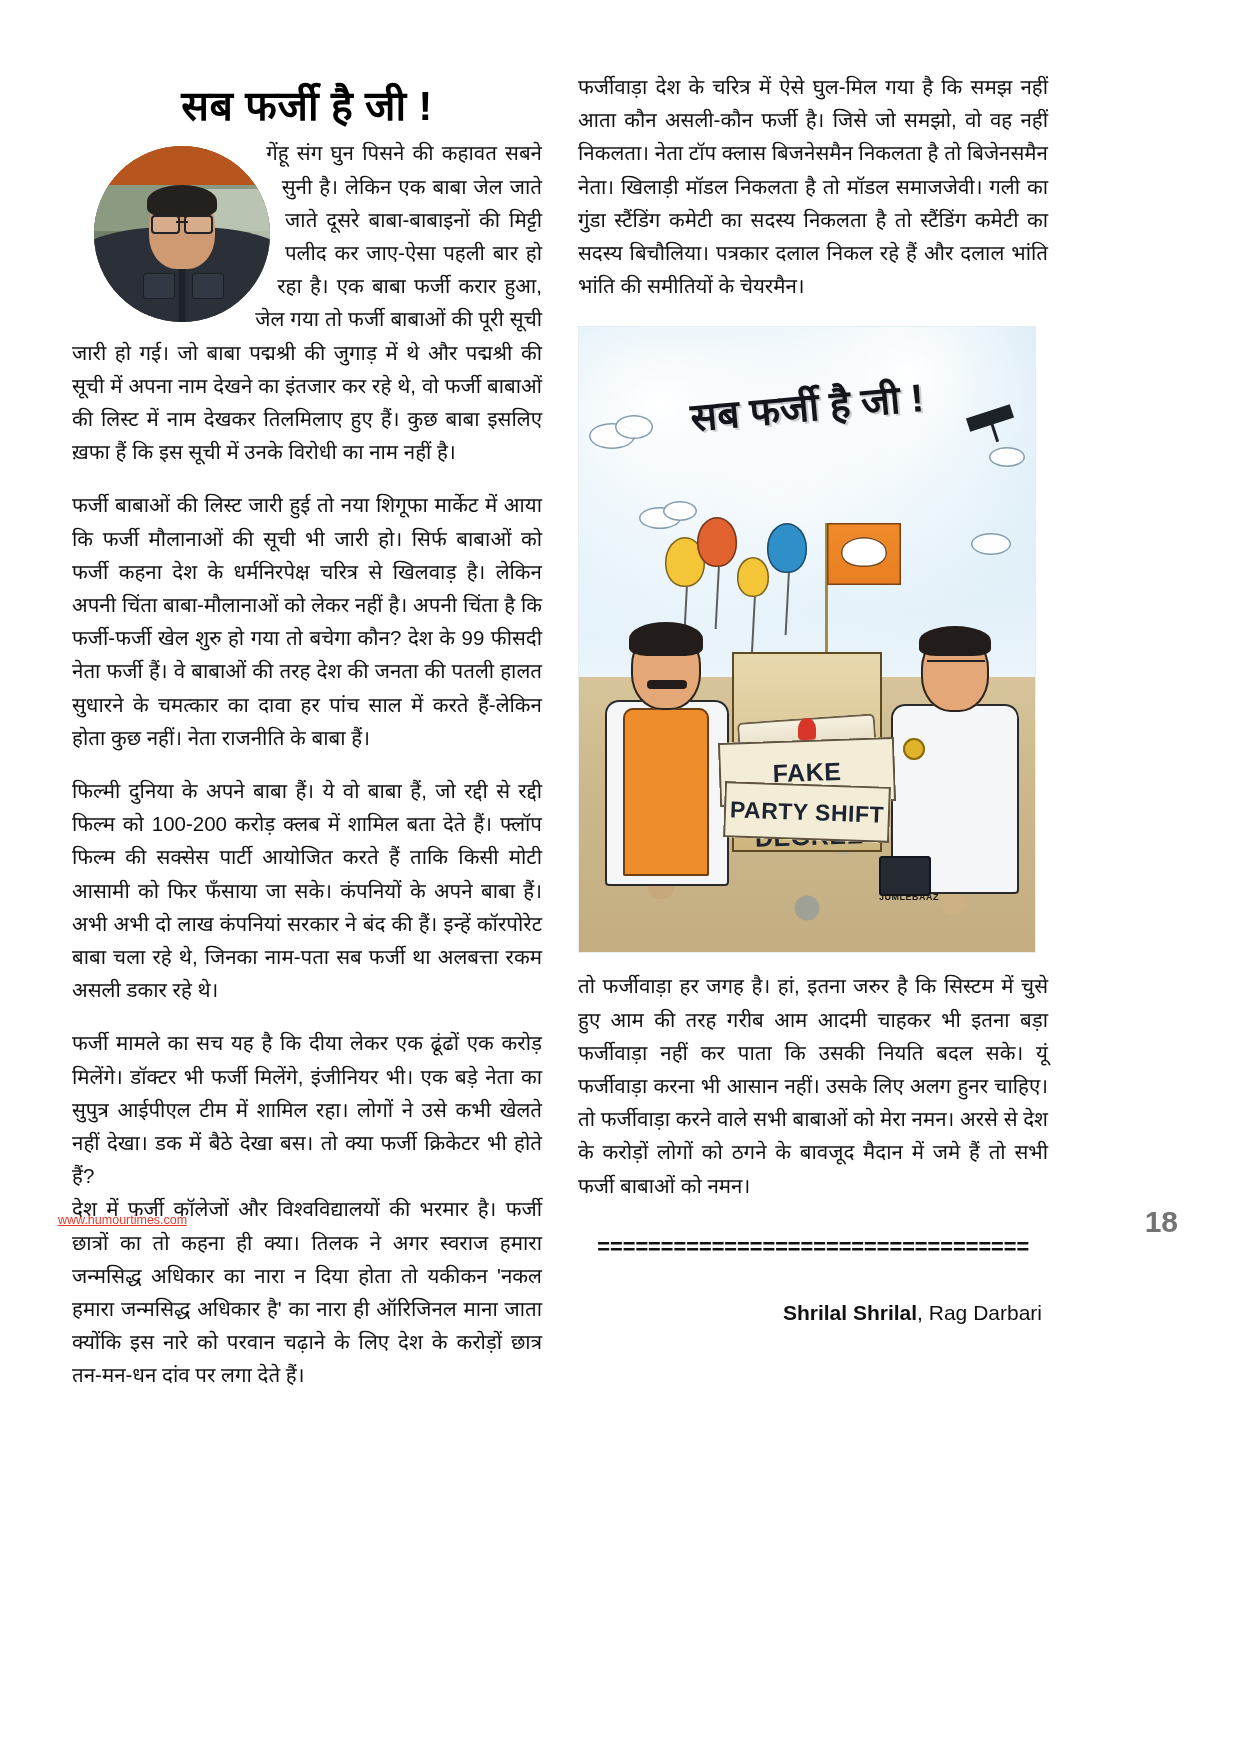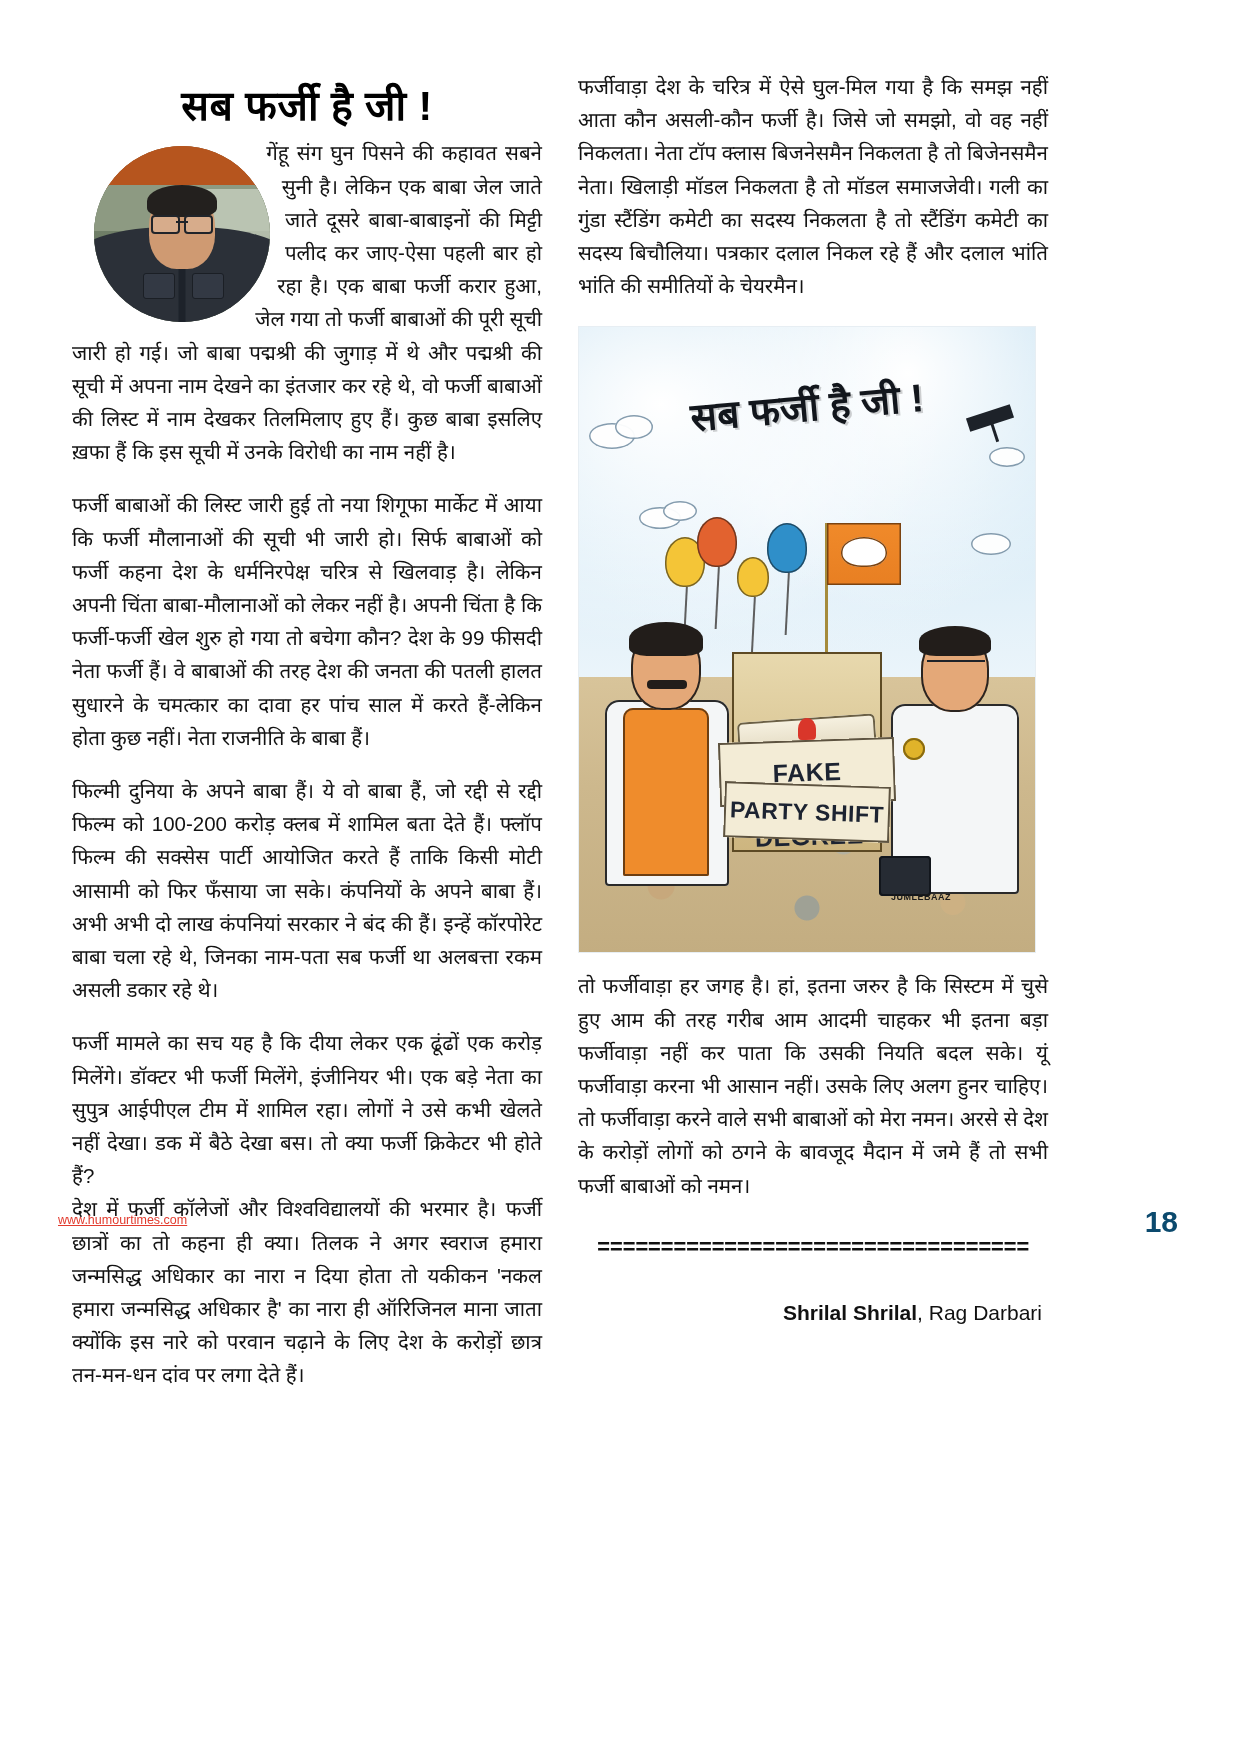--- a/index.html
+++ b/index.html
@@ -134,21 +134,21 @@
   .podium{position:absolute;left:50%;transform:translateX(-50%);bottom:16%;width:150px;height:200px;background:linear-gradient(180deg,#e8d9ae,#cdb57f);box-shadow:0 0 0 2px #5d4a24 inset;}
   .sign{position:absolute;left:50%;transform:translateX(-50%) rotate(-2deg);
     background:#f3ecd6;box-shadow:0 0 0 2px #5d5340 inset;
     font-weight:bold;color:#1c2331;text-align:center;
     font-family:"Liberation Sans", sans-serif;}
   .sign.deg{width:176px;height:64px;line-height:64px;font-size:25px;letter-spacing:.5px;top:44%;}
   .sign.shift{width:166px;height:56px;line-height:56px;font-size:23px;letter-spacing:.5px;top:66%;transform:translateX(-50%) rotate(2deg);}
   .scroll{position:absolute;left:50%;transform:translateX(-50%) rotate(-4deg);top:33%;width:138px;height:40px;background:linear-gradient(180deg,#f7f2e2,#ddd3b8);box-shadow:0 0 0 2px #6b6046 inset;border-radius:6px;}
   .ribbon{position:absolute;left:50%;top:33%;transform:translateX(-50%);width:18px;height:22px;background:#d9362a;border-radius:50% 50% 20% 20%;}
   .briefcase{position:absolute;width:52px;height:40px;background:#262b33;box-shadow:0 0 0 2px #12161c inset;border-radius:4px;}
-  .briefcase .lbl{position:absolute;left:12px;right:0;top:36px;text-align:left;font-size:9px;font-weight:bold;color:#1a1a1a;letter-spacing:.5px;}
+  .briefcase .lbl{position:absolute;left:0;right:0;top:36px;text-align:left;font-size:9px;font-weight:bold;color:#1a1a1a;letter-spacing:.5px;}
   .mortar{position:absolute;width:46px;height:14px;background:#1d2229;transform:rotate(-18deg);}
   .mortar:after{content:"";position:absolute;left:50%;top:10px;width:3px;height:22px;background:#1d2229;transform:translateX(-50%);}
 
   
   .divider{
     font-family:"Liberation Mono", monospace;
     font-size:22px;
     letter-spacing:-0.5px;
     text-align:center;
     color:#111;
@@ -174,21 +174,21 @@
   .attrib b{font-weight:bold;}
 
   
   .footer-url{
     position:absolute;left:58px;bottom:42px;
     font-size:12.5px;color:#e23b2e;
     text-decoration:underline;
   }
   .page-no{
     position:absolute;right:62px;bottom:30px;
-    font-size:30px;font-weight:bold;color:#0c4a6e;
+    font-size:30px;font-weight:bold;color:#737373;
   }
 </style>
 </head>
 <body>
 
 <div class="page">
 
   <div class="cols">
 
     <div class="col">

